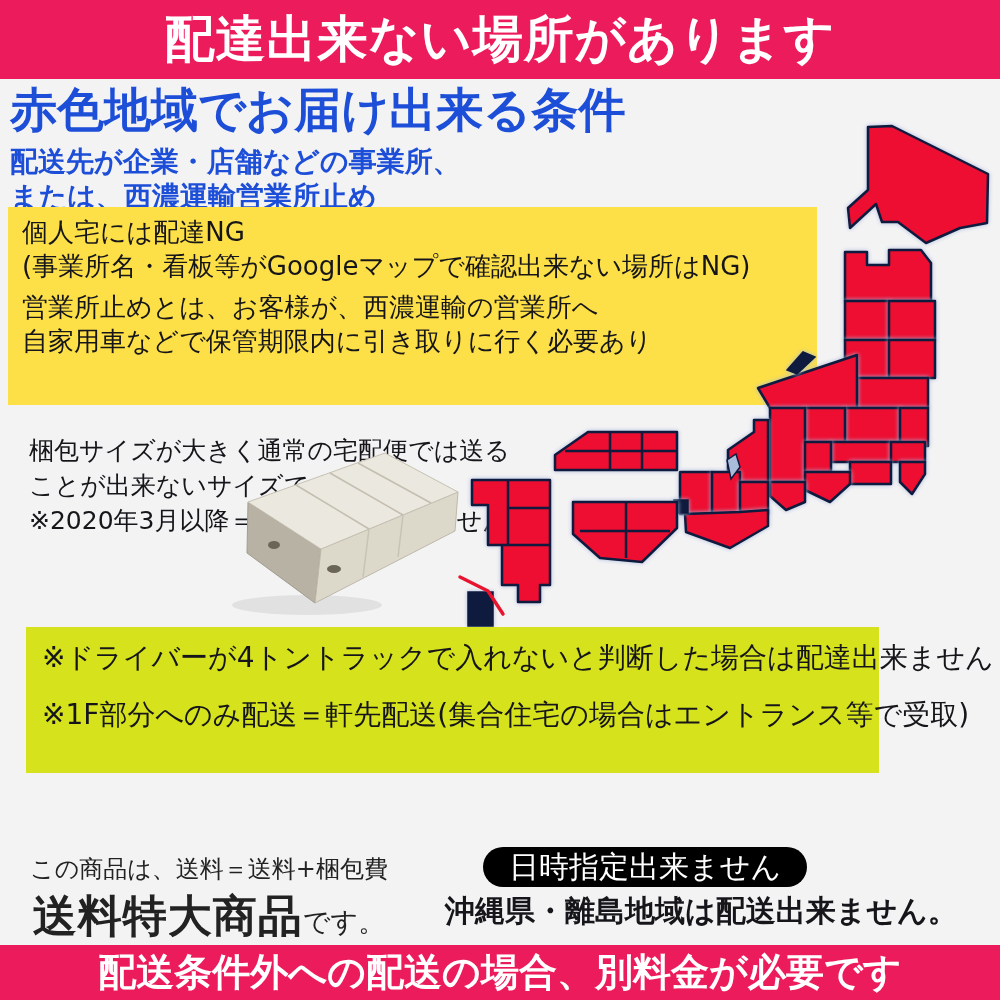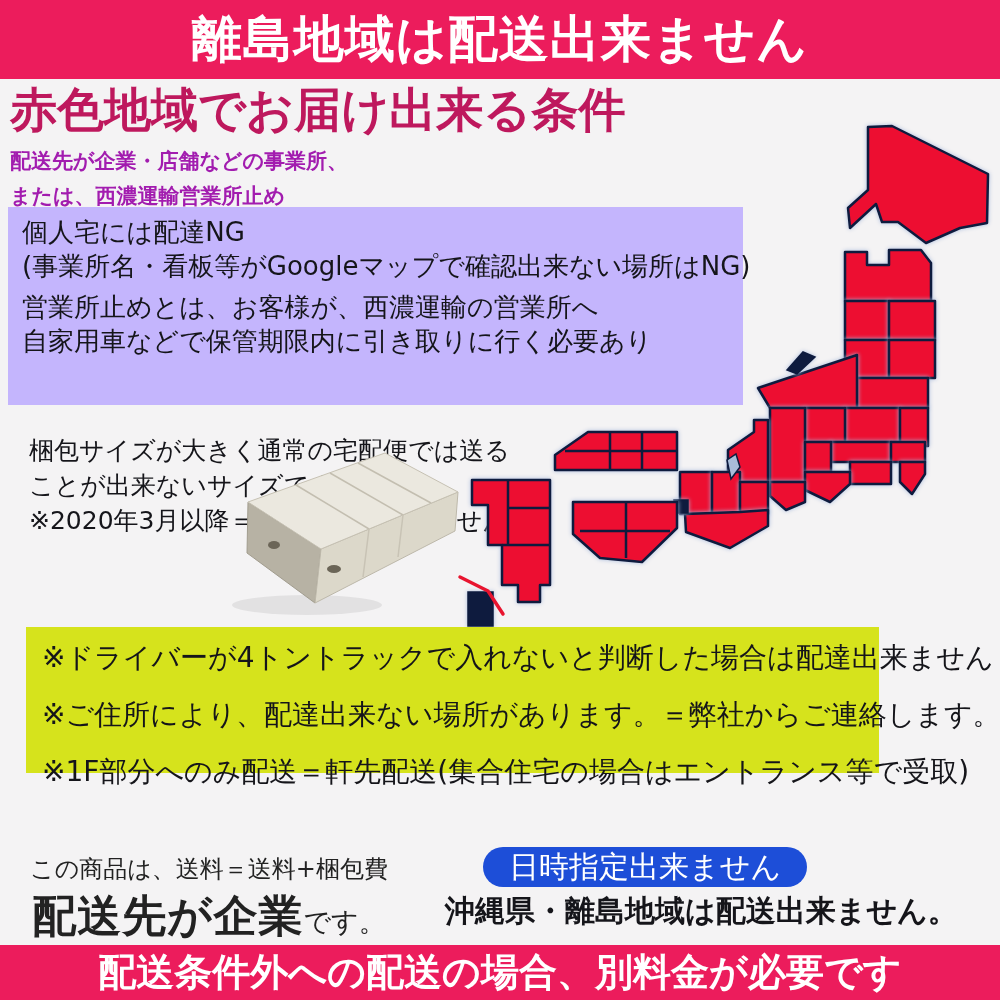--- a/index.html
+++ b/index.html
@@ -4,59 +4,59 @@
 <style>
   html,body{margin:0;padding:0;}
   body{font-family:"DejaVu Sans","Liberation Sans",sans-serif;background:#e9e9e9;}
   .stage{position:relative;width:1000px;height:1000px;background:#f4f3f4;overflow:hidden;}
   
   .top-banner{position:absolute;left:0;top:0;width:1000px;height:79px;background:#ec1c5c;
     color:#fff;font-weight:bold;font-size:50px;line-height:79px;text-align:center;letter-spacing:1px;}
   .bottom-banner{position:absolute;left:0;top:945px;width:1000px;height:55px;background:#ec1c5c;
     color:#fff;font-weight:bold;font-size:38px;line-height:55px;text-align:center;}
   
-  .heading{position:absolute;left:10px;top:82px;color:#be185d;font-weight:bold;font-size:47px;line-height:1.2;white-space:nowrap;}
-  .subheading{position:absolute;left:10px;top:144px;color:#a21caf;font-weight:bold;font-size:21px;line-height:35px;white-space:nowrap;}
+  .heading{position:absolute;left:10px;top:82px;color:#1d4ed8;font-weight:bold;font-size:47px;line-height:1.2;white-space:nowrap;}
+  .subheading{position:absolute;left:10px;top:144px;color:#1d4ed8;font-weight:bold;font-size:28px;line-height:35px;white-space:nowrap;}
   
-  .pink-box{position:absolute;left:8px;top:207px;width:735px;height:198px;background:#c4b5fd;
+  .pink-box{position:absolute;left:8px;top:207px;width:809px;height:198px;background:#fde047;
     color:#15151a;font-size:26px;line-height:34px;padding:8px 0 0 14px;box-sizing:border-box;}
   .pink-box p{margin:0;white-space:nowrap;}
   .pink-box p.gap{margin-top:7px;}
   
   .package-note{position:absolute;left:25px;top:431px;color:#15151a;font-size:25px;line-height:31px;}
   .package-note p{margin:4px;white-space:nowrap;}
   
   .yellow-box{position:absolute;left:26px;top:627px;width:853px;height:146px;background:#d6e31c;
     color:#15151a;font-size:28px;padding:12px 0 6px 16px;box-sizing:border-box;}
   .yellow-box p{margin:0 0 19px 0;white-space:nowrap;}
   
   .footer-left{position:absolute;left:24px;top:853px;width:370px;text-align:center;color:#222;}
   .footer-left .formula{font-size:24px;margin:0;}
   .footer-left .big-line{margin:2px 0 0 0;font-size:27px;}
   .footer-left .big-line b{font-size:44px;font-weight:bold;letter-spacing:1px;}
   
-  .badge{position:absolute;left:483px;top:847px;background:#1d4ed8;color:#fff;font-size:30px;
+  .badge{position:absolute;left:483px;top:847px;background:#000000;color:#fff;font-size:30px;
     line-height:40px;padding:0 26px;border-radius:22px;white-space:nowrap;}
   .okinawa-note{position:absolute;left:445px;top:891px;color:#15151a;font-weight:bold;font-size:30px;white-space:nowrap;}
   
   .jmap{position:absolute;left:430px;top:90px;}
   .jm-red{fill:#ed0e31;stroke:#0e1b3e;stroke-width:2.5;stroke-linejoin:round;filter:drop-shadow(0 0 2px #a9bbdc);}
   .jm-navy{fill:#0e1b3e;stroke:#0e1b3e;stroke-width:1.5;filter:drop-shadow(0 0 2px #a9bbdc);}
   .jm-lake{fill:#a9bdda;stroke:#0e1b3e;stroke-width:1.5;}
   .jm-line{fill:none;stroke:#0e1b3e;stroke-width:2.5;}
   .jm-break{fill:none;stroke:#e8142f;stroke-width:3.5;stroke-linecap:round;}
   
   .boxart{position:absolute;left:222px;top:445px;}
 </style>
 </head>
 <body>
 
 <div class="stage">
 
-  <div class="top-banner">離島地域は配送出来ません</div>
+  <div class="top-banner">配達出来ない場所があります</div>
 
   <div class="heading">赤色地域でお届け出来る条件</div>
   <div class="subheading">
     <div>配送先が企業・店舗などの事業所、</div>
     <div>または、西濃運輸営業所止め</div>
   </div>
 
   <div class="pink-box">
     <p>個人宅には配達NG</p>
     <p>(事業所名・看板等がGoogleマップで確認出来ない場所はNG)</p>
@@ -127,27 +127,26 @@
 
     <polygon class="jm-red" points="42,390 120,390 120,495 110,495 110,512 88,512 88,495 72,495 72,455 58,455 58,415 42,415"></polygon>
     <path class="jm-line" d="M78,390 V455 M72,455 H120 M78,418 H120"></path>
 
     <rect class="jm-navy" x="38" y="502" width="25" height="34"></rect>
     <polyline class="jm-break" points="30,487 58,501 73,524"></polyline>
   </svg>
 
   <div class="yellow-box">
     <p>※ドライバーが4トントラックで入れないと判断した場合は配達出来ません</p>
-    <p>※ご住所により、配達出来ない場所があります。＝弊社からご連絡します。</p>
     <p>※1F部分へのみ配送＝軒先配送(集合住宅の場合はエントランス等で受取)</p>
   </div>
 
   <div class="footer-left">
     <p class="formula">この商品は、送料＝送料+梱包費</p>
-    <p class="big-line"><b>配送先が企業</b><span>です。</span></p>
+    <p class="big-line"><b>送料特大商品</b><span>です。</span></p>
   </div>
 
   <div class="badge">日時指定出来ません</div>
   <div class="okinawa-note">沖縄県・離島地域は配送出来ません。</div>
 
   <div class="bottom-banner">配送条件外への配送の場合、別料金が必要です</div>
 
 </div>
 
 </body></html>

